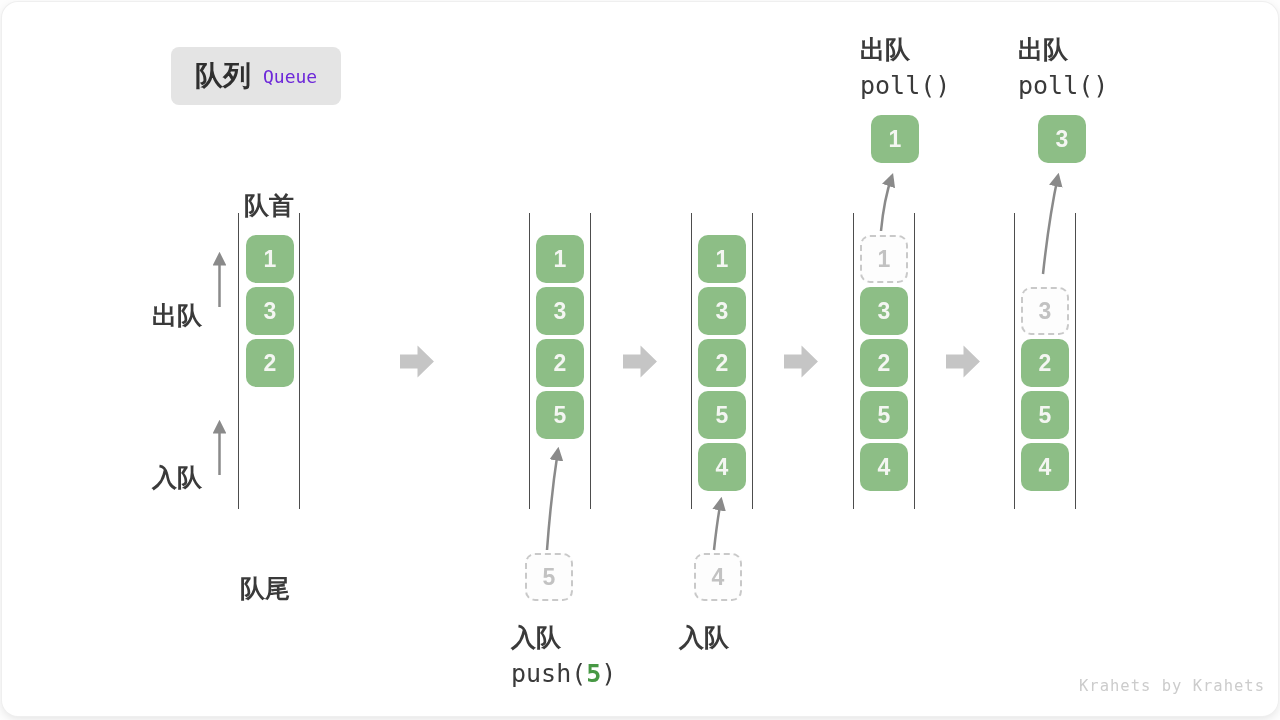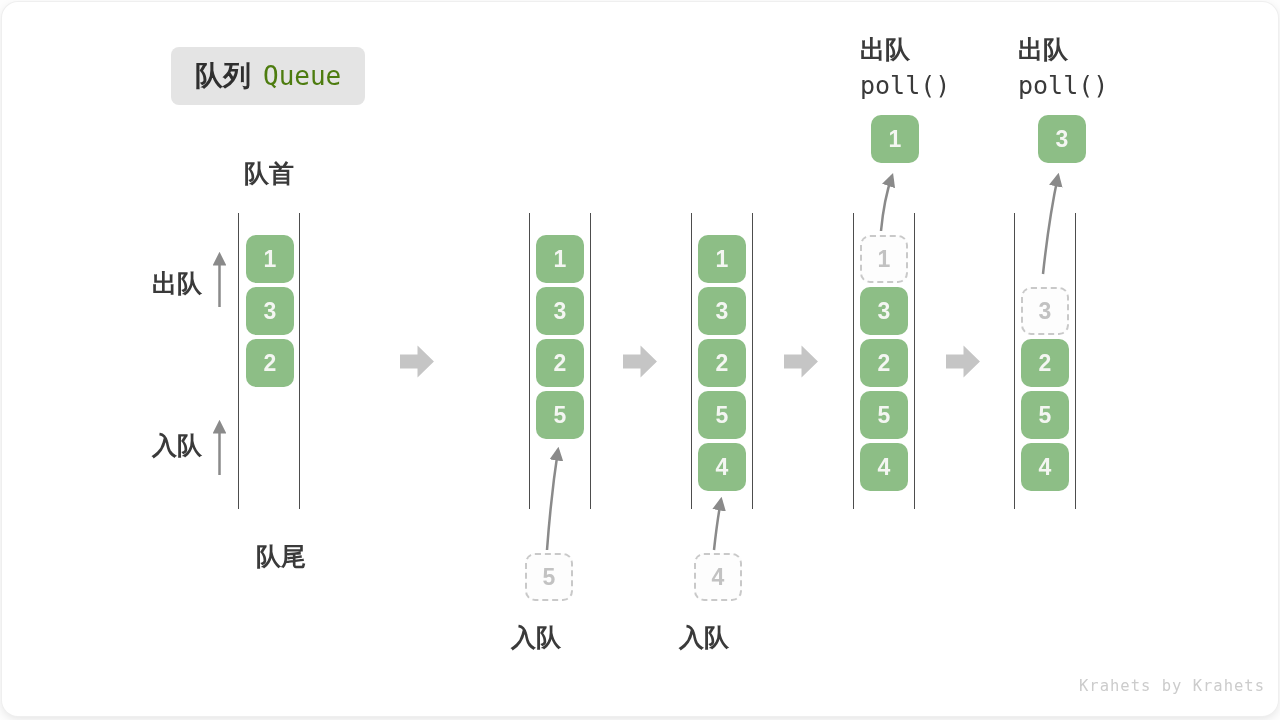--- a/index.html
+++ b/index.html
@@ -23,21 +23,21 @@
     box-shadow:0 0 0 1px #efefef,0 3px 10px rgba(0,0,0,.10);
   }
   .abs{position:absolute;}
   
   .badge{
     left:169px;top:45px;height:58px;padding:12px 24px;
     background:var(--badge-bg);border-radius:8px;
     display:flex;align-items:center;gap:12px;white-space:nowrap;
   }
   .badge .zh{font-size:28px;font-weight:700;color:#2f2f2f;}
-  .badge .en{font-family:"DejaVu Sans Mono","Liberation Mono",monospace;font-size:26px;color:#4d7c0f;}
+  .badge .en{font-family:"DejaVu Sans Mono","Liberation Mono",monospace;font-size:18px;color:#6d28d9;}
   
   .col{
     top:211px;height:296px;width:62px;
     border-left:1.5px solid var(--wall-gray);
     border-right:1.5px solid var(--wall-gray);
   }
   
   .box{
     width:48px;height:48px;border-radius:10px;
     background:var(--box-green);color:#f4f6f2;
@@ -46,21 +46,21 @@
   }
   
   .ghost{
     width:48px;height:48px;border-radius:10px;
     background:#fdfdfd;border:2px dashed var(--ghost-border);
     color:var(--ghost-text);
     display:flex;align-items:center;justify-content:center;
     font-size:23px;font-weight:600;
   }
   
-  .cn{font-size:25px;font-weight:700;color:var(--ink);white-space:nowrap;}
+  .cn{font-size:25px;font-weight:700;color:var(--ink);white-space:nowrap;margin-top:32px;}
   .center62{width:62px;text-align:center;}
   .op{white-space:nowrap;}
   .op .cn-line{font-size:25px;font-weight:700;line-height:36px;}
   .code{font-family:"DejaVu Sans Mono","Liberation Mono",monospace;font-size:25px;line-height:37px;color:var(--ink);}
   .code .arg{color:var(--code-green);font-weight:700;}
   
   .step-arrow{
     width:35px;height:35px;background:var(--arrow-block-gray);
     clip-path:polygon(0 30%,50% 30%,50% 4%,97% 50%,50% 96%,50% 70%,0 70%);
   }
@@ -78,21 +78,21 @@
 <body>
 
 <div class="card">
 
   <div class="abs badge">
     <span class="zh">队列</span>
     <span class="en">Queue</span>
   </div>
 
   <div class="abs cn center62" style="left:236px;top:155px;">队首</div>
-  <div class="abs cn center62" style="left:248px;top:538px;text-align:center;">队尾</div>
+  <div class="abs cn center62" style="left:232px;top:538px;text-align:center;">队尾</div>
 
   <div class="abs cn" style="left:150px;top:265px;">出队</div>
   <div class="abs cn" style="left:150px;top:427px;">入队</div>
 
   <div class="abs col" style="left:236px;"></div>
   <div class="abs box" style="left:244px;top:233px;">1</div>
   <div class="abs box" style="left:244px;top:285px;">3</div>
   <div class="abs box" style="left:244px;top:337px;">2</div>
 
   <div class="abs col" style="left:527px;"></div>
@@ -136,20 +136,21 @@
     <div class="cn-line">出队</div>
     <div class="code">poll()</div>
   </div>
   <div class="abs op" style="left:1016px;top:29px;">
     <div class="cn-line">出队</div>
     <div class="code">poll()</div>
   </div>
 
   <div class="abs op" style="left:509px;top:617px;">
     <div class="cn-line">入队</div>
+    <div class="code"><span>push(</span><span class="arg">5</span><span>)</span></div>
   </div>
   <div class="abs op" style="left:677px;top:617px;">
     <div class="cn-line">入队</div>
   </div>
 
   <svg class="arrows" width="1280" height="720" viewBox="0 0 1280 720">
     <defs>
       <marker id="ah" markerWidth="5.5" markerHeight="5.5" refX="4.2" refY="2.75" orient="auto">
         <path d="M0,0 L5.5,2.75 L0,5.5 z"></path>
       </marker>

